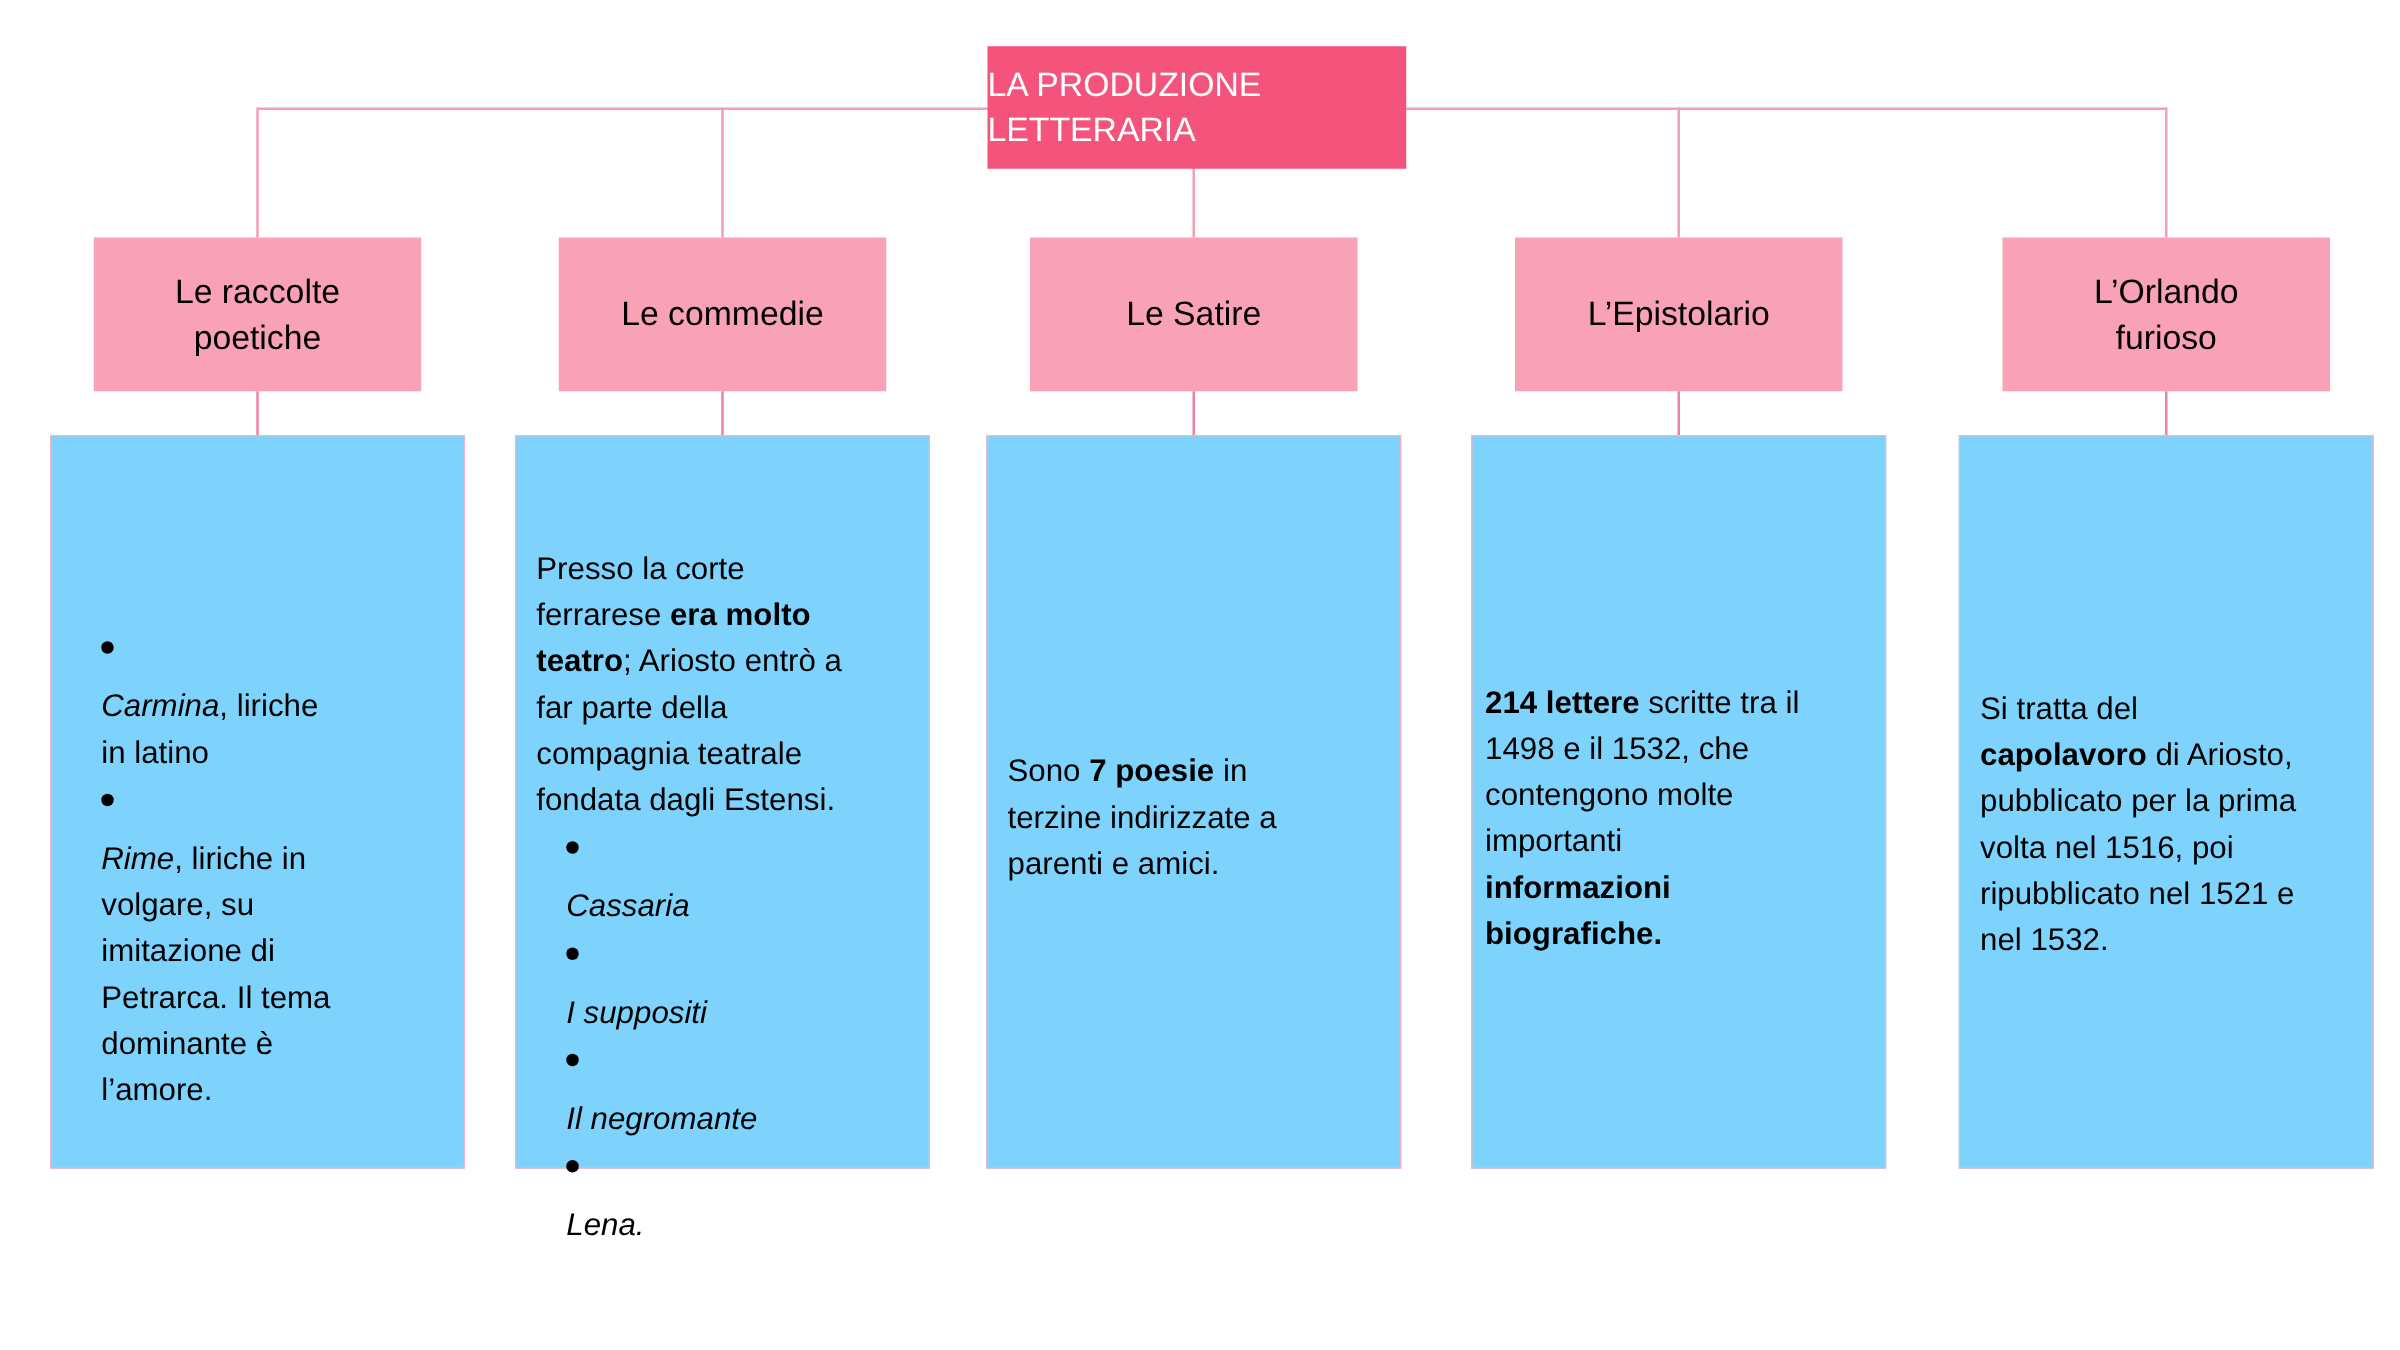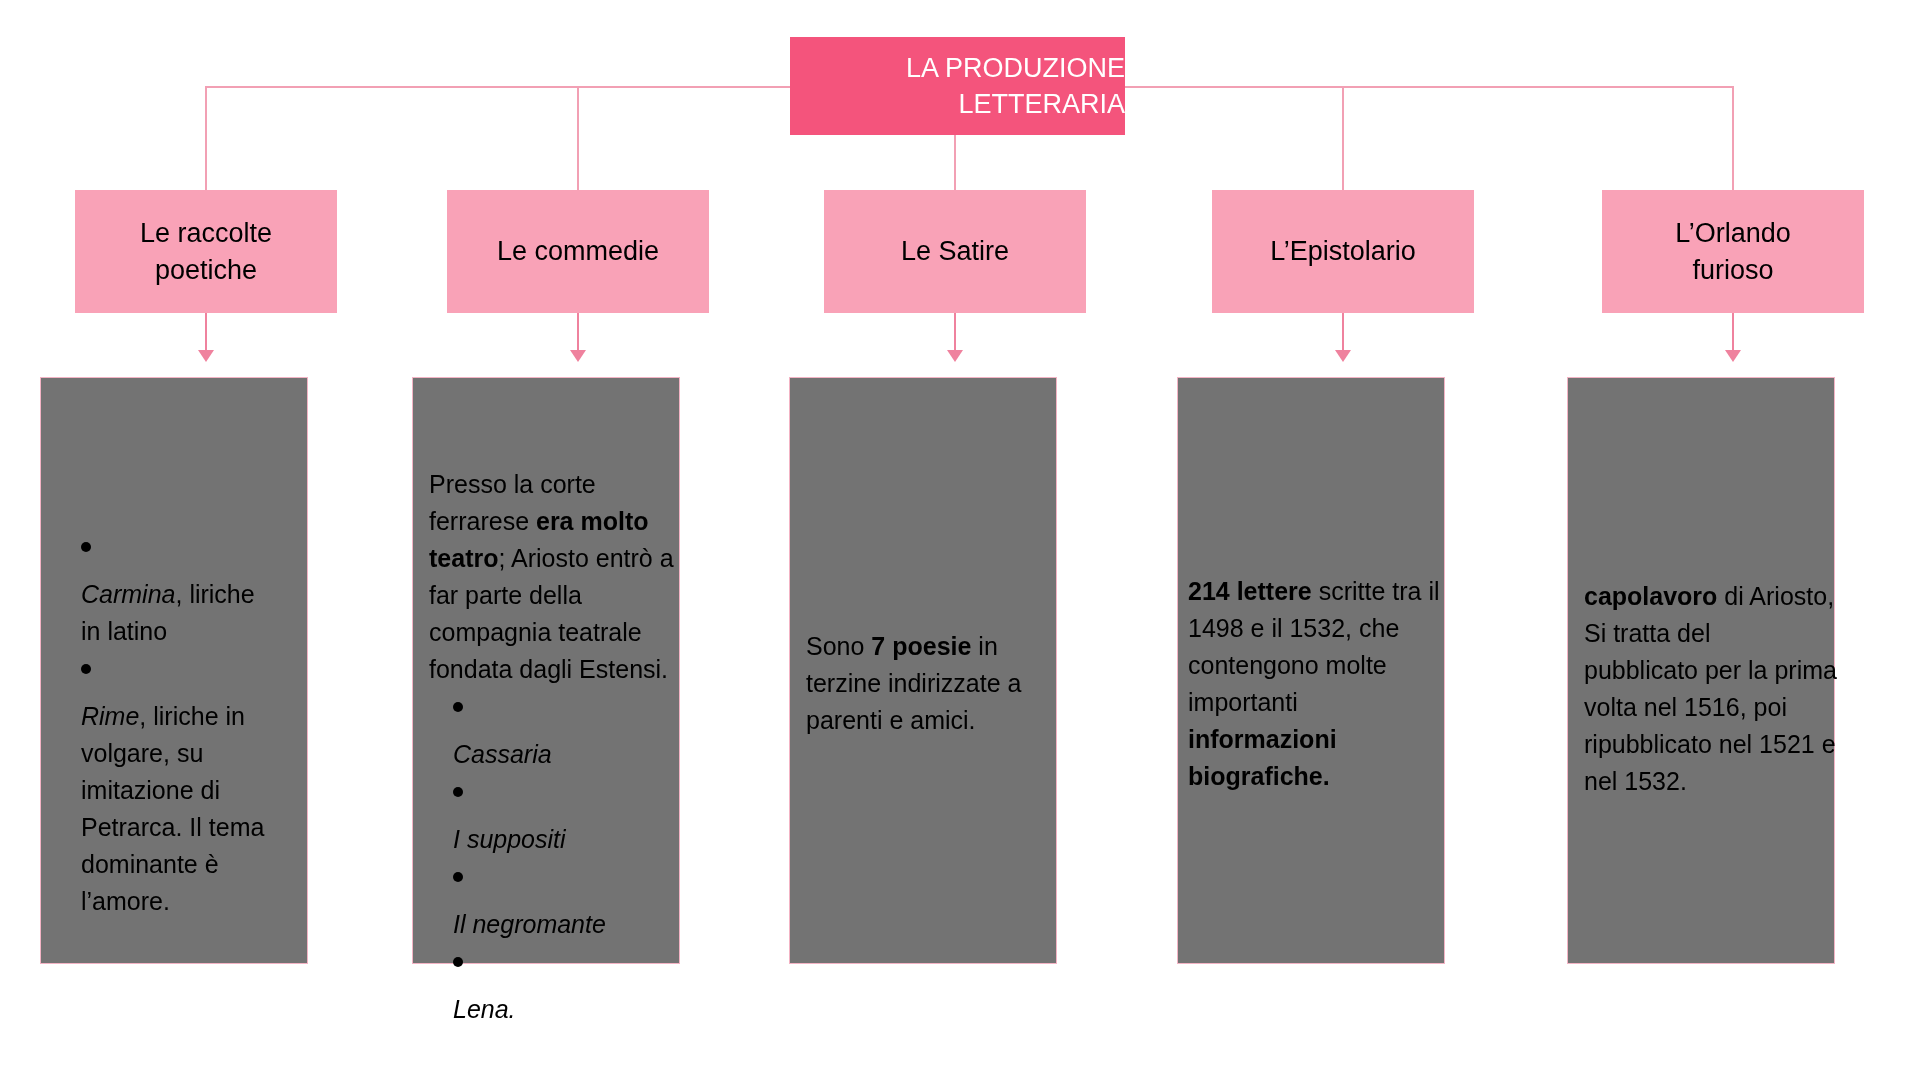--- a/index.html
+++ b/index.html
@@ -13,33 +13,33 @@
   .stem{position:absolute;top:313px;width:2px;height:38px;background:var(--arrow);}
   .arrowhead{position:absolute;top:350px;width:0;height:0;
     border-left:8px solid transparent;border-right:8px solid transparent;
     border-top:12px solid var(--arrow);}
   .c0{left:205px}.c1{left:577px}.c2{left:954px}.c3{left:1342px}.c4{left:1732px}
   .a0{left:198px}.a1{left:570px}.a2{left:947px}.a3{left:1335px}.a4{left:1725px}
   
   .title-box{
     position:absolute;left:790px;top:37px;width:335px;height:98px;z-index:2;
     background:var(--title-bg);color:#fff;display:flex;align-items:center;justify-content:center;
-    text-align:right;font-size:27px;line-height:36px;
+    text-align:left;font-size:27px;line-height:36px;
   }
   
   .header-box{
     position:absolute;top:190px;width:262px;height:123px;z-index:2;
     background:var(--header-bg);display:flex;align-items:center;justify-content:center;
     text-align:center;font-size:27px;line-height:37px;color:#000;
   }
   .hb0{left:75px}.hb1{left:447px}.hb2{left:824px}.hb3{left:1212px}.hb4{left:1602px}
   
   .content-box{
-    position:absolute;top:377px;width:268px;height:587px;z-index:1;
-    background:#737373;border:1px solid var(--content-border);box-sizing:border-box;
+    position:absolute;top:348px;width:332px;height:587px;z-index:1;
+    background:#7dd3fc;border:1px solid var(--content-border);box-sizing:border-box;
   }
   .cb0{left:40px}.cb1{left:412px}.cb2{left:789px}.cb3{left:1177px}.cb4{left:1567px}
   .content-body{font-size:25px;line-height:37px;}
   .cb0 .content-body{padding-top:150px;}
   .cb1 .content-body{padding-top:88px;}
   .cb2 .content-body{padding-top:250px;}
   .cb3 .content-body{padding-top:195px;}
   .cb4 .content-body{padding-top:200px;}
   .blk-p{padding-left:16px;padding-right:10px;}
   .cb3 .blk-p{padding-left:10px;}
@@ -181,22 +181,22 @@
           <span class="line"><span>contengono molte</span></span>
           <span class="line"><span>importanti</span></span>
           <span class="line"><span class="seg-b">informazioni</span></span>
           <span class="line"><span class="seg-b">biografiche.</span></span>
         </div>
       </div>
   </div>
   <div class="content-box cb4">
     <div class="content-body">
         <div class="blk-p">
+          <span class="line"><span>Si tratta del</span></span>
           <span class="line"><span class="seg-b">capolavoro</span><span> di Ariosto,</span></span>
-          <span class="line"><span>Si tratta del</span></span>
           <span class="line"><span>pubblicato per la prima</span></span>
           <span class="line"><span>volta nel 1516, poi</span></span>
           <span class="line"><span>ripubblicato nel 1521 e</span></span>
           <span class="line"><span>nel 1532.</span></span>
         </div>
       </div>
   </div>
 
 </div>
 

